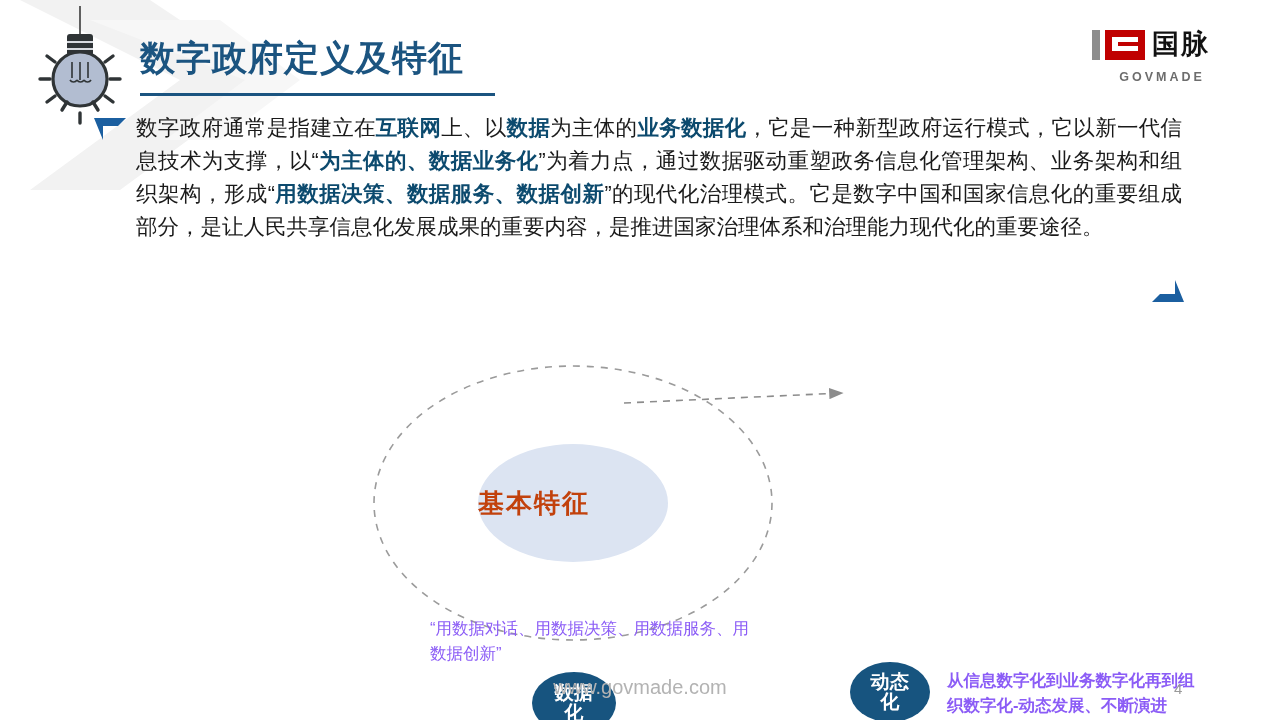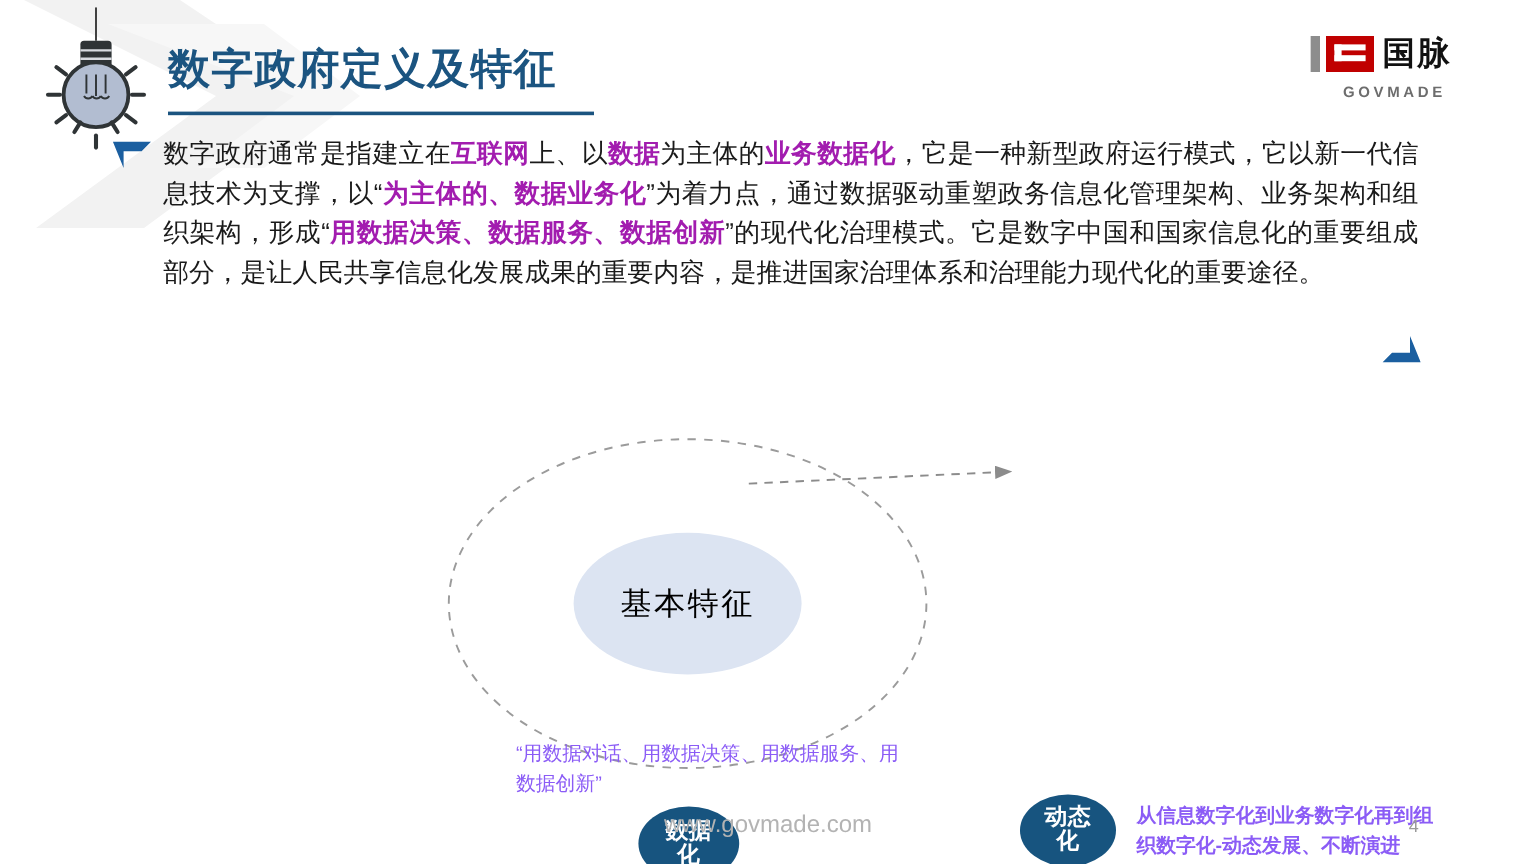--- a/index.html
+++ b/index.html
@@ -66,21 +66,21 @@
     position: absolute;
     left: 136px;
     top: 112px;
     width: 1046px;
     font-size: 21.5px;
     line-height: 33px;
     color: #1a1a1a;
     text-align: justify;
     text-justify: inter-ideograph;
   }
-  #body-text b { color: #a21caf; font-weight: bold; }
+  #body-text b { color: #0c4a6e; font-weight: bold; }
 
   
   #diagram {
     position: absolute;
     left: 0;
     top: 300px;
     width: 1280px;
     height: 400px;
   }
   #diagram-svg {
@@ -107,24 +107,24 @@
   #node-core {
     position: absolute;
     width: 190px;
     height: 118px;
     left: 478px;
     top: 144px;
     border-radius: 50%;
     background: #dce4f2;
     display: flex;
     align-items: center;
-    justify-content: center;
-    color: #000000;
+    justify-content: flex-start;
+    color: #c2410c;
     font-size: 26px;
-    font-weight: normal;
+    font-weight: bold;
     letter-spacing: 2px;
   }
 
   #node-data   { width: 84px; height: 62px; left: 532px; top: 372px; }
   #node-dyn    { width: 80px; height: 60px; left: 850px; top: 362px; }
 
   .side-note {
     position: absolute;
     font-size: 16.5px;
     line-height: 25px;

